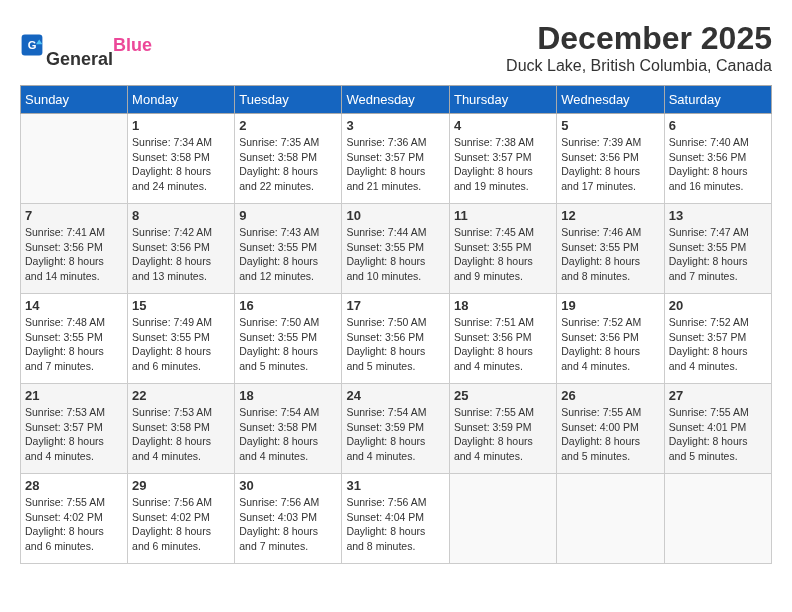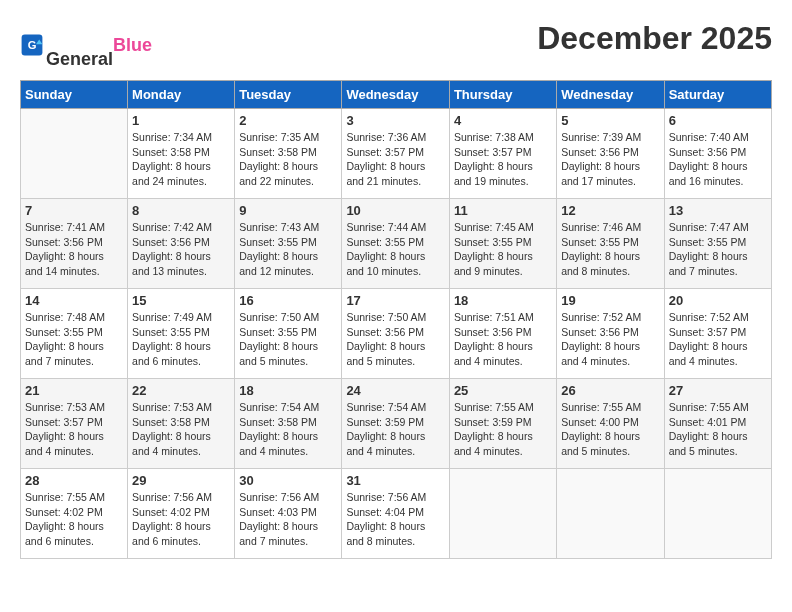--- a/index.html
+++ b/index.html
@@ -51,21 +51,21 @@
       width: 100%;
       border-collapse: collapse;
       font-size: 11px;
     }
     .calendar th {
       background-color: #1565c0;
       color: #fff;
       padding: 6px 4px;
       text-align: left;
       font-size: 13px;
-      font-weight: bold;
+      font-weight: normal;
       border: 1px solid #aaa;
     }
     .calendar td {
       border: 1px solid #ccc;
       vertical-align: top;
       padding: 4px;
       height: 90px;
       width: 108px;
       color: #333;
     }
@@ -96,20 +96,21 @@
         <rect x="2" y="2" width="26" height="26" rx="4" fill="#1565c0"></rect>
         <text x="15" y="20" text-anchor="middle" fill="white" font-size="14" font-weight="bold">G</text>
         <polygon points="24,8 28,14 20,14" fill="#4fc3f7"></polygon>
       </svg>
       <span class="logo-general">General</span>
         <span class="logo-blue">Blue</span>
     </div>
   </div>
   <div class="title-section">
     <div class="calendar-title">December 2025</div>
+    <div class="calendar-subtitle">Duck Lake, British Columbia, Canada</div>
   </div>
 </div>
 
 <table class="calendar">
   <thead>
     <tr>
     <th>Sunday</th>
         <th>Monday</th>
         <th>Tuesday</th>
         <th>Wednesday</th>

